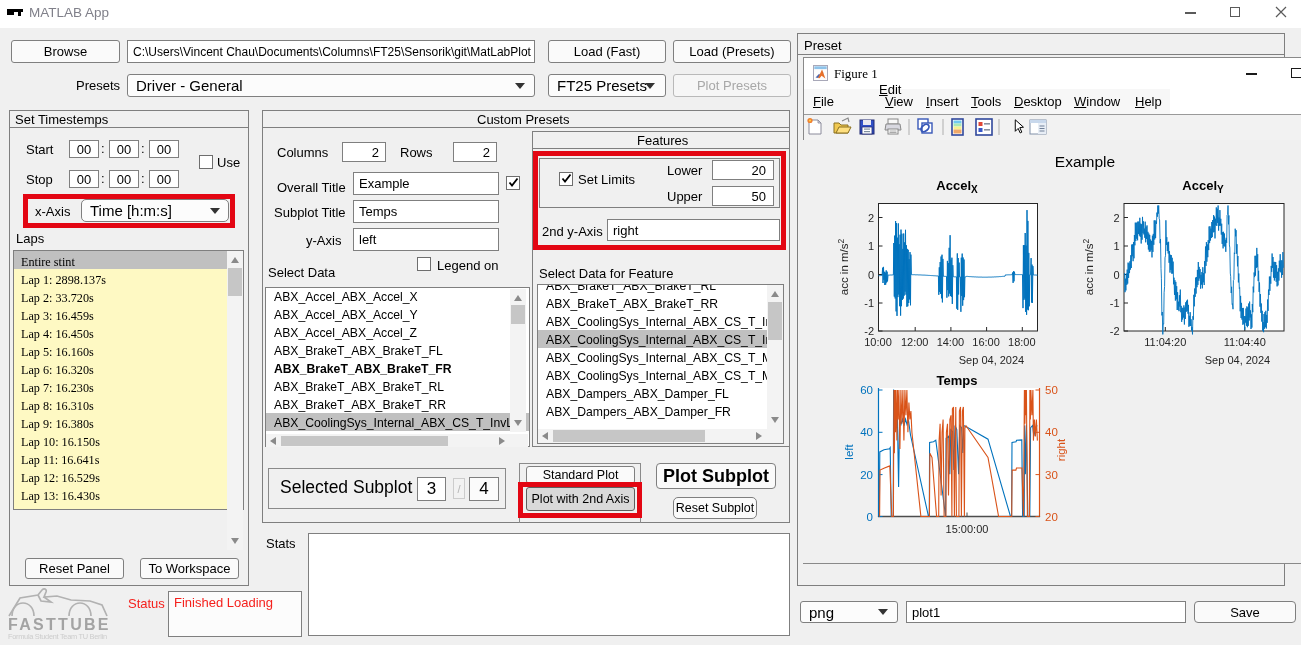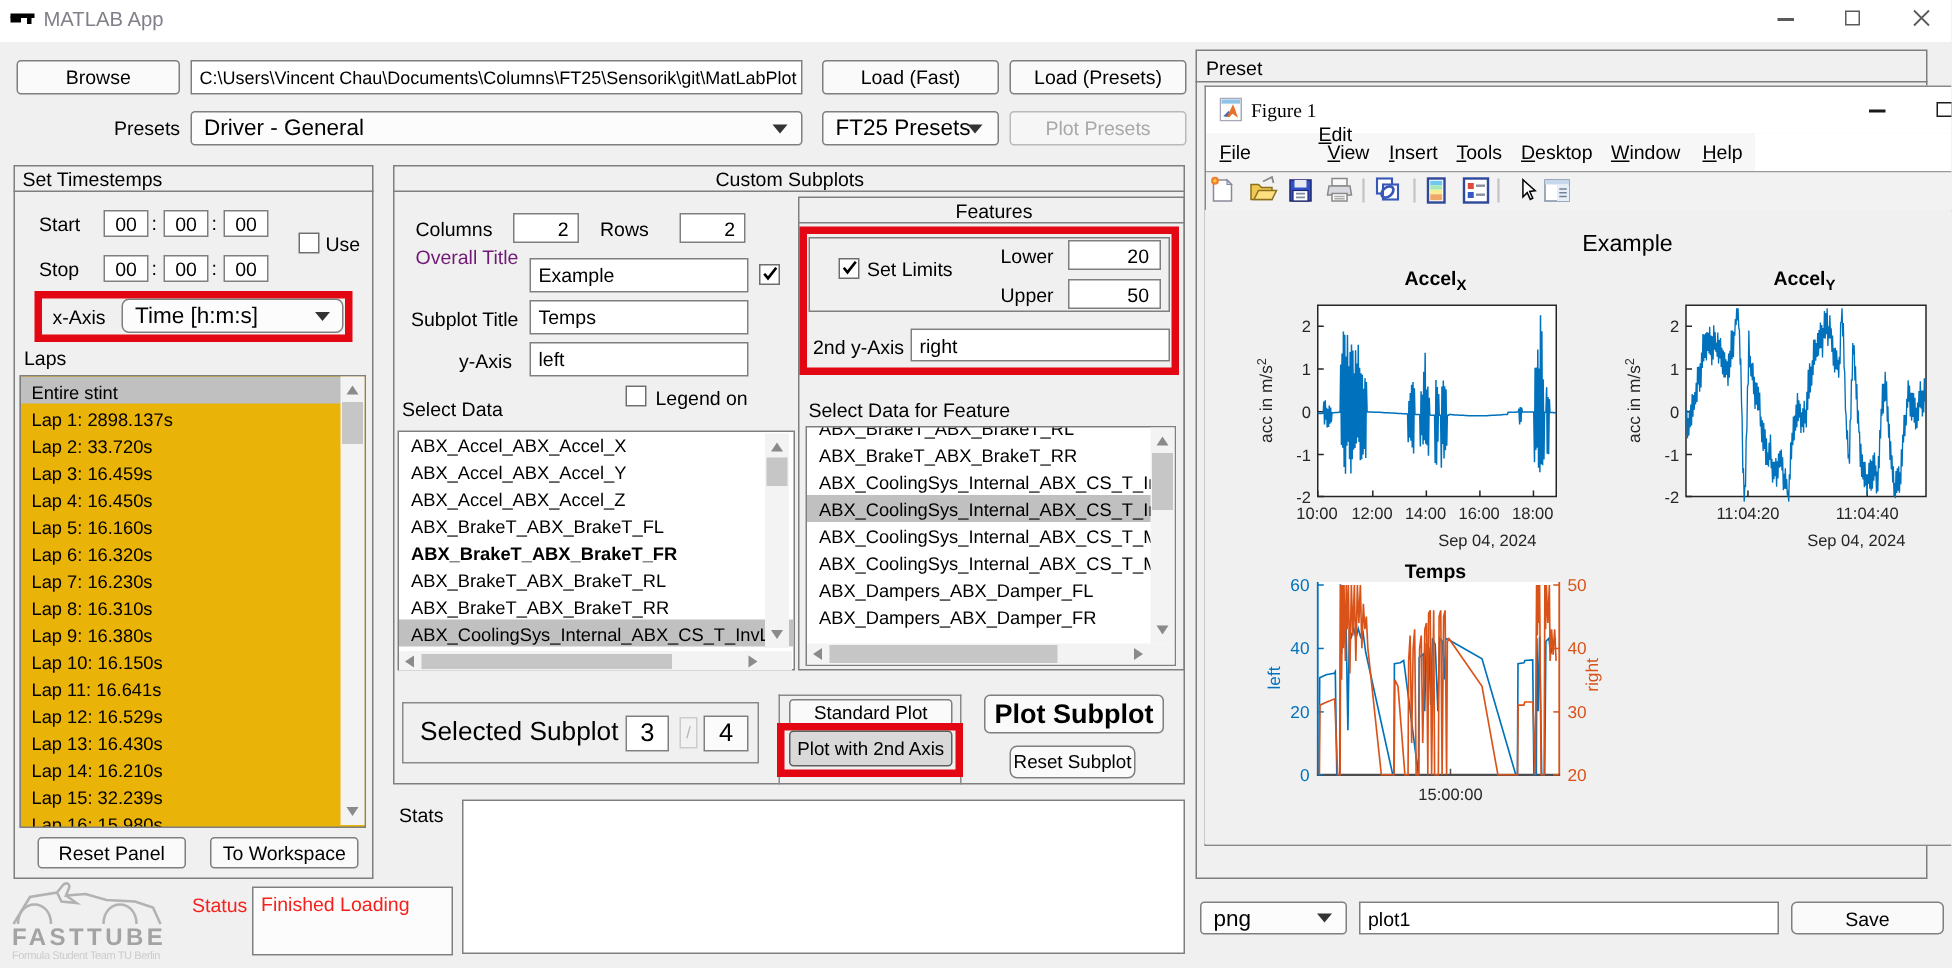--- a/index.html
+++ b/index.html
@@ -60,21 +60,21 @@
 <div class="fld" style="left:69px;top:170px;width:30px;height:18px;justify-content:center;padding-left:0;">00</div>
 <div class="fld" style="left:109px;top:170px;width:30px;height:18px;justify-content:center;padding-left:0;">00</div>
 <div class="fld" style="left:149px;top:170px;width:30px;height:18px;justify-content:center;padding-left:0;">00</div>
 <div class="lbl" style="left:101px;top:171px;">:</div>
 <div class="lbl" style="left:141px;top:171px;">:</div>
 <div class="redbox" style="left:23px;top:194px;width:212px;height:34px;"></div>
 <div class="lbl" style="left:35px;top:204px;">x-Axis</div>
 <div class="drop" style="left:81px;top:199px;width:148px;height:23px;border-radius:5px;">Time [h:m:s]</div>
 <div class="caret" style="left:210px;top:208px;"></div>
 <div class="lbl" style="left:16px;top:231px;">Laps</div>
-<div class="ab" style="left:13px;top:250px;width:231px;height:302px;background:#eab308;border:1px solid #7f7f7f;overflow:hidden;">
+<div class="ab" style="left:13px;top:250px;width:231px;height:260px;background:#fef9c3;border:1px solid #7f7f7f;overflow:hidden;font-family:Liberation Serif, serif;">
 <div class="lrow" style="background:#c0c0c0;width:229px;"><span>Entire stint</span></div>
 <div class="lrow" style="width:229px;"><span>Lap 1: 2898.137s</span></div>
 <div class="lrow" style="width:229px;"><span>Lap 2: 33.720s</span></div>
 <div class="lrow" style="width:229px;"><span>Lap 3: 16.459s</span></div>
 <div class="lrow" style="width:229px;"><span>Lap 4: 16.450s</span></div>
 <div class="lrow" style="width:229px;"><span>Lap 5: 16.160s</span></div>
 <div class="lrow" style="width:229px;"><span>Lap 6: 16.320s</span></div>
 <div class="lrow" style="width:229px;"><span>Lap 7: 16.230s</span></div>
 <div class="lrow" style="width:229px;"><span>Lap 8: 16.310s</span></div>
 <div class="lrow" style="width:229px;"><span>Lap 9: 16.380s</span></div>
@@ -101,27 +101,27 @@
 </g>
 <g fill="#a3a3a3" font-family="Liberation Sans" font-weight="bold" font-size="16" letter-spacing="0.5">
 <text x="1" y="42" textLength="101">FASTTUBE</text>
     </g>
 <text x="1" y="51" fill="#ccc" font-family="Liberation Sans" font-size="7.4" textLength="99">Formula Student Team TU Berlin</text>
 </svg>
 <div class="lbl" style="left:128px;top:596px;color:#f5211d;">Status</div>
 <div class="ab" style="left:168px;top:591px;width:134px;height:46px;background:#fcfcfc;border:1px solid #7f7f7f;"></div>
 <div class="lbl" style="left:174px;top:595px;color:#f5211d;">Finished Loading</div>
 <div class="panel" style="left:262px;top:110px;width:528px;height:413px;"></div>
-<div class="lbl" style="left:477px;top:112px;">Custom Subplots</div>
+<div class="lbl" style="left:477px;top:112px;">Custom Presets</div>
 <div class="ab" style="left:262px;top:127px;width:528px;height:1px;background:#7f7f7f;"></div>
 <div class="lbl" style="left:277px;top:145px;">Columns</div>
 <div class="fld" style="left:342px;top:142px;width:44px;height:20px;justify-content:flex-end;padding:0 6px 0 0;">2</div>
 <div class="lbl" style="left:400px;top:145px;">Rows</div>
 <div class="fld" style="left:453px;top:142px;width:44px;height:20px;justify-content:flex-end;padding:0 6px 0 0;">2</div>
-<div class="lbl" style="left:277px;top:164px;color:#701a75;">Overall Title</div>
+<div class="lbl" style="left:277px;top:180px;color:#000000;">Overall Title</div>
 <div class="fld" style="left:353px;top:172px;width:146px;height:23px;">Example</div>
 <div class="cb" style="left:506px;top:176px;"></div>
 <svg class="ab" style="left:507px;top:176px;" width="13" height="13" viewBox="0 0 13 13">
 <path d="M2.5 6.5 L5 9.5 L10.5 2.5" stroke="#000" stroke-width="1.8" fill="none"></path>
   </svg>
 <div class="lbl" style="left:274px;top:205px;">Subplot Title</div>
 <div class="fld" style="left:353px;top:200px;width:146px;height:23px;">Temps</div>
 <div class="lbl" style="left:306px;top:233px;">y-Axis</div>
 <div class="fld" style="left:353px;top:228px;width:146px;height:23px;">left</div>
 <div class="cb" style="left:417px;top:257px;"></div>

